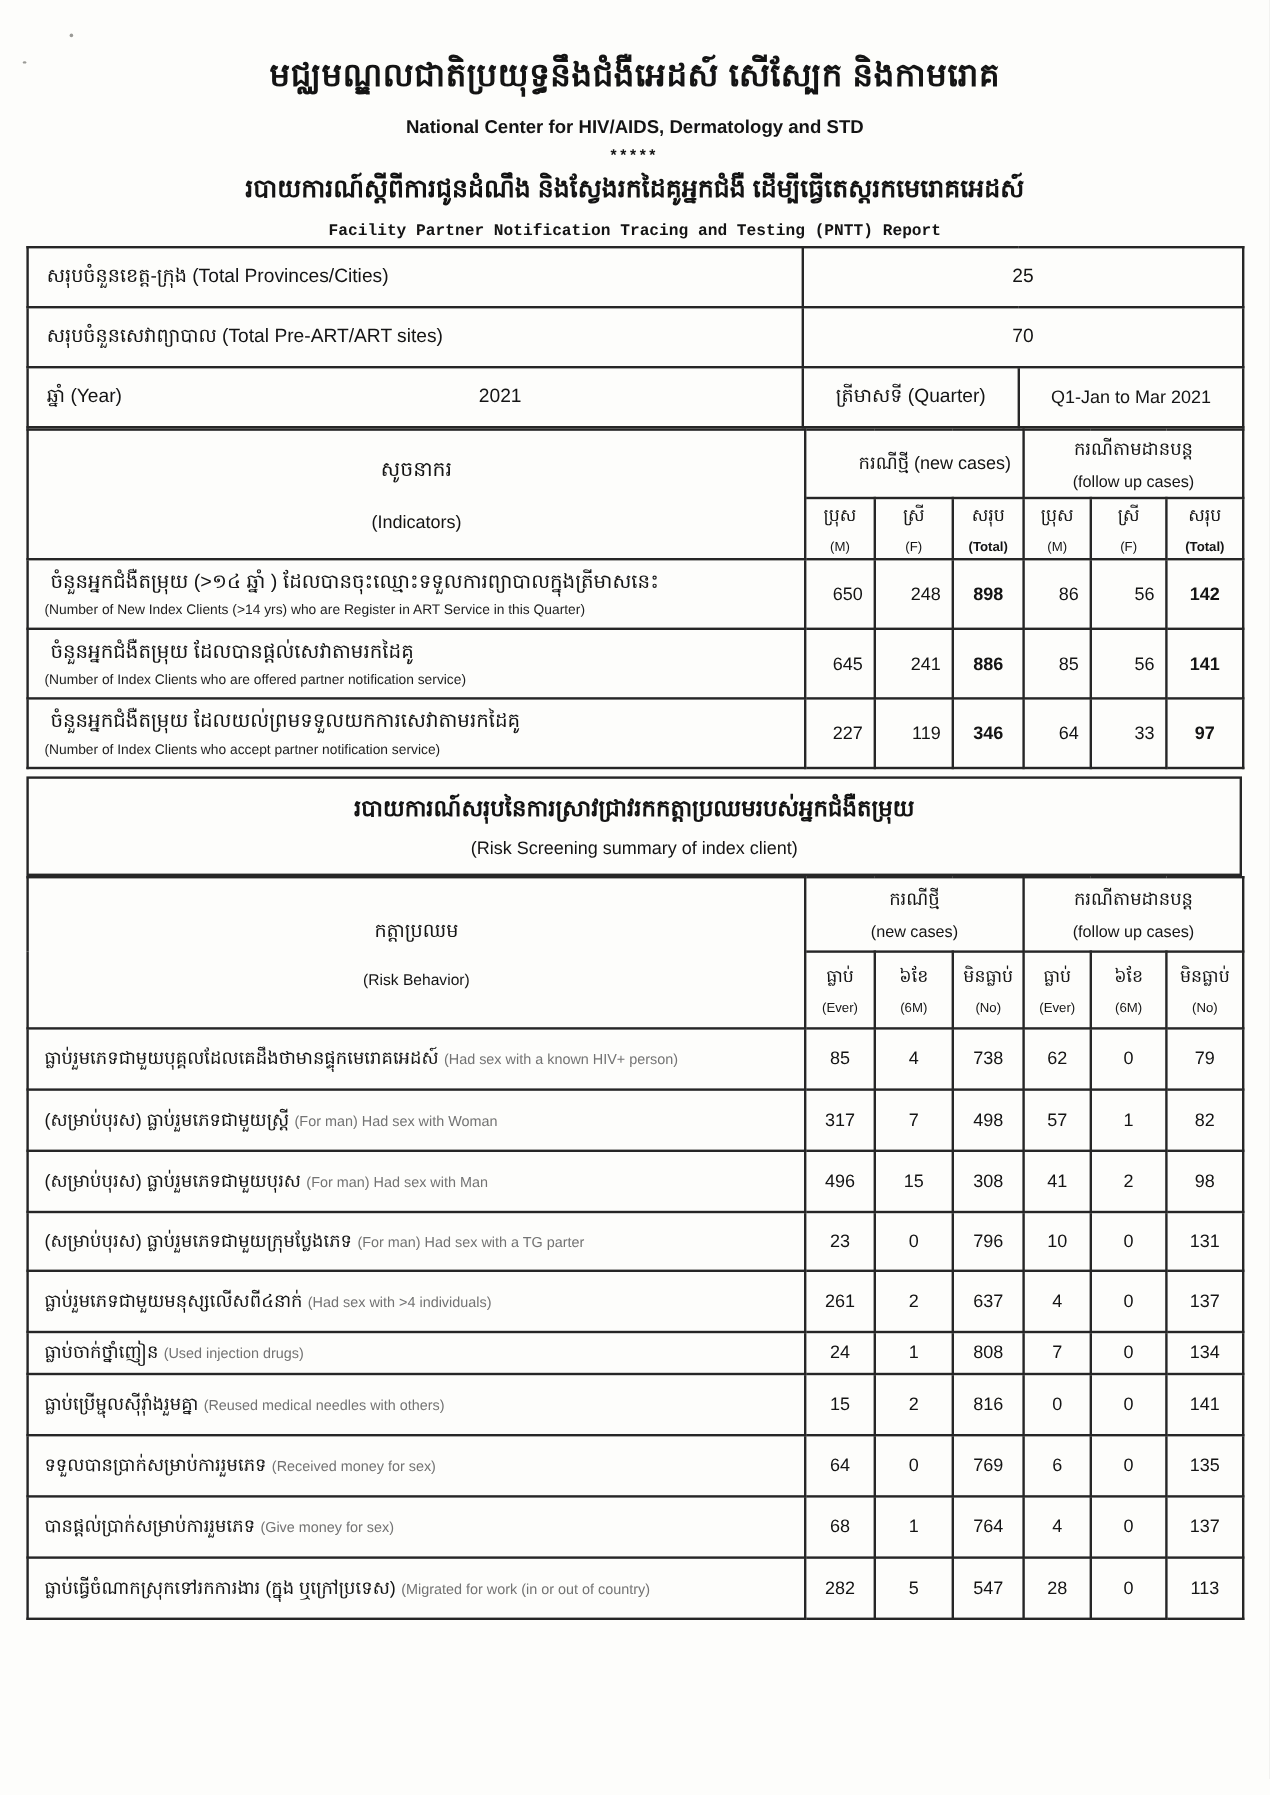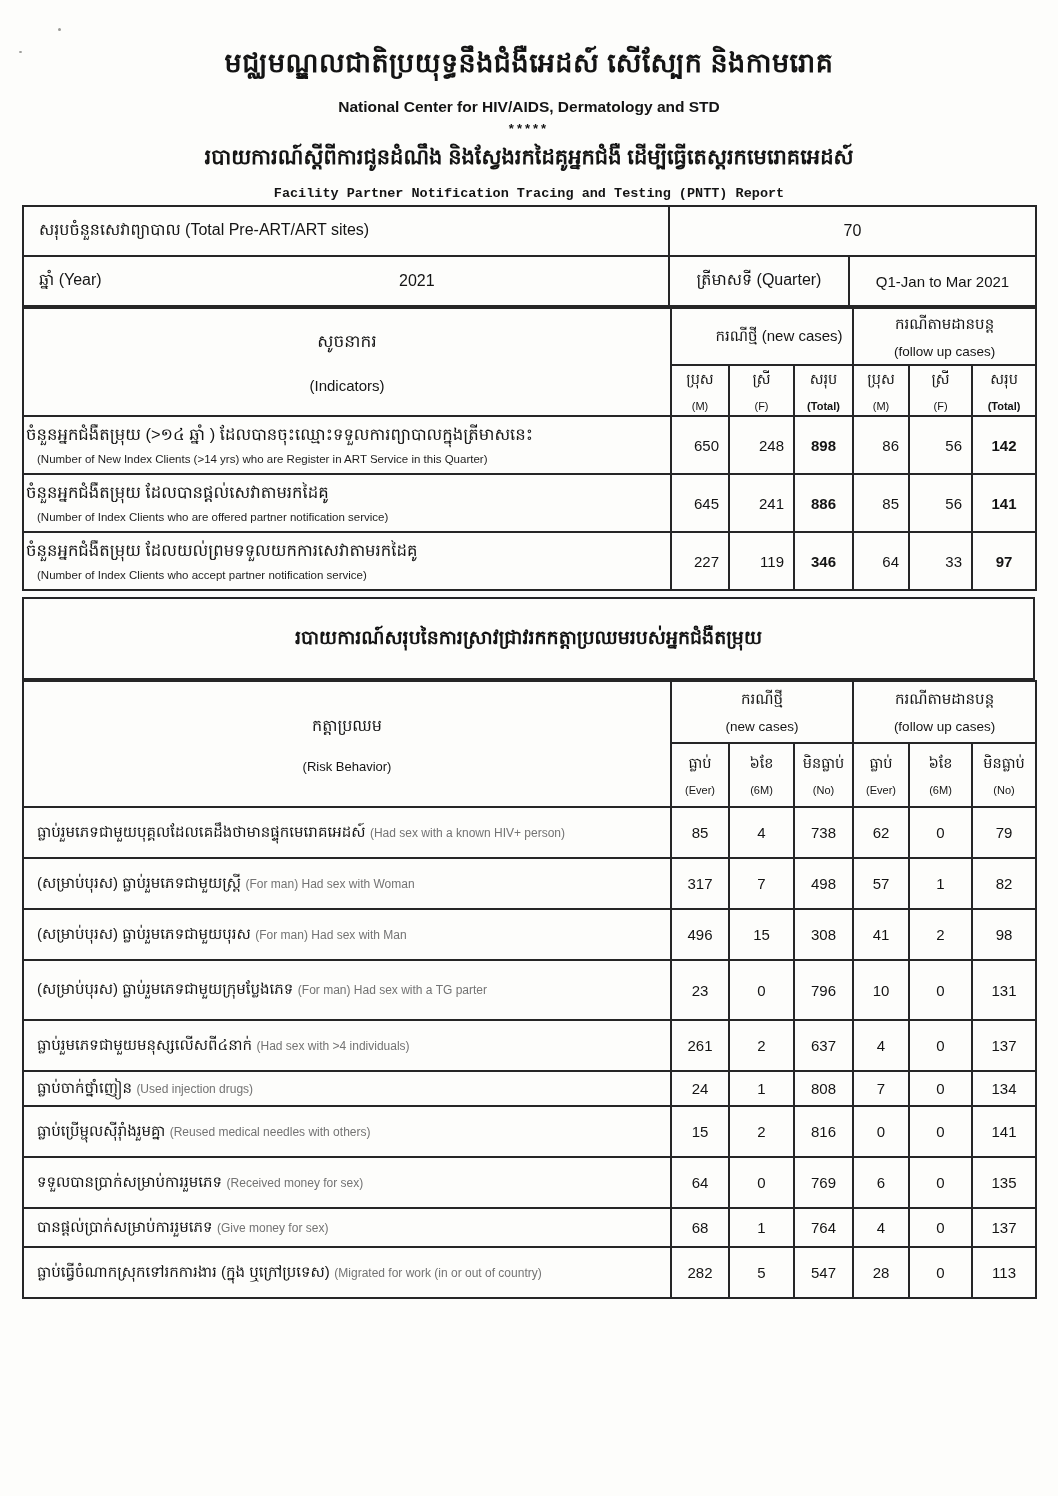--- a/index.html
+++ b/index.html
@@ -36,21 +36,21 @@
   .subcol-cell { text-align:center; }
   .subcol-km { display:block; font-size:14.5px; }
   .subcol-en { display:block; font-size:11px; margin-top:9px; }
   .subcol-en.bold { font-weight:bold; }
 
   
   .ind-head-cell { text-align:center; }
   .ind-head-km { display:block; font-size:17px; }
   .ind-head-en { display:block; font-size:15px; margin-top:22px; }
   .ind-label { text-align:left; }
-  .ind-label .km { display:block; font-size:16.5px; padding:7px 4px 3px 2px; }
+  .ind-label .km { display:block; font-size:16.5px; padding:7px 4px 3px 18px; }
   .ind-label .en { display:block; font-size:11.5px; padding:2px 4px 8px 13px; color:#1d1d1d; }
   .num-r { text-align:right; padding-right:9px; font-size:15px; }
   .num-c { text-align:center; font-weight:bold; font-size:15px; }
 
   
   .risk-title-box {
     border:2px solid #262626; margin-top:6px; height:79px;
     text-align:center; display:flex; flex-direction:column; justify-content:center;
   }
   .risk-title-km { font-size:19px; font-weight:bold; }
@@ -86,20 +86,27 @@
 
   <div class="tables-wrap">
 
     <table class="summary-table">
       <colgroup>
           <col style="width:646px">
           <col style="width:180px">
           <col style="width:187px">
         </colgroup>
       <tbody>
+          <tr>
+        <td class="sum-label">
+          <span>សរុបចំនួនខេត្ត-ក្រុង</span>
+          <span>(Total Provinces/Cities)</span>
+        </td>
+        <td class="sum-value" colspan="2">25</td>
+      </tr>
       <tr>
         <td class="sum-label">
           <span>សរុបចំនួនសេវាព្យាបាល</span>
           <span>(Total Pre-ART/ART sites)</span>
         </td>
         <td class="sum-value" colspan="2">70</td>
       </tr>
       <tr>
         <td class="year-cell">
           <span>ឆ្នាំ</span>
@@ -200,20 +207,21 @@
         <td class="num-c">346</td>
         <td class="num-r">64</td>
         <td class="num-r">33</td>
         <td class="num-c">97</td>
       </tr>
     </tbody>
       </table>
 
     <div class="risk-title-box">
       <div class="risk-title-km">របាយការណ៍សរុបនៃការស្រាវជ្រាវរកកត្តាប្រឈមរបស់អ្នកជំងឺតម្រុយ</div>
+      <div class="risk-title-en">(Risk Screening summary of index client)</div>
     </div>
 
     <table class="risk-table">
       <colgroup>
         <col style="width:648px">
           <col style="width:58px">
           <col style="width:65px">
           <col style="width:59px">
         <col style="width:56px">
           <col style="width:63px">
@@ -280,21 +288,21 @@
       </tr>
       <tr style="height:51px;">
         <td class="risk-label"><span class="km">(សម្រាប់បុរស) ធ្លាប់រួមភេទជាមួយបុរស</span> <span class="en">(For man) Had sex with Man</span></td>
         <td class="risk-num">496</td>
         <td class="risk-num">15</td>
         <td class="risk-num">308</td>
         <td class="risk-num">41</td>
         <td class="risk-num">2</td>
         <td class="risk-num">98</td>
       </tr>
-      <tr style="height:60px;">
+      <tr style="height:49px;">
         <td class="risk-label"><span class="km">(សម្រាប់បុរស) ធ្លាប់រួមភេទជាមួយក្រុមប្លែងភេទ</span> <span class="en">(For man) Had sex with a TG parter</span></td>
         <td class="risk-num">23</td>
         <td class="risk-num">0</td>
         <td class="risk-num">796</td>
         <td class="risk-num">10</td>
         <td class="risk-num">0</td>
         <td class="risk-num">131</td>
       </tr>
       <tr style="height:51px;">
         <td class="risk-label"><span class="km">ធ្លាប់រួមភេទជាមួយមនុស្សលើសពី៤នាក់</span> <span class="en">(Had sex with &gt;4 individuals)</span></td>
@@ -325,21 +333,21 @@
       </tr>
       <tr style="height:51px;">
         <td class="risk-label"><span class="km">ទទួលបានប្រាក់សម្រាប់ការរួមភេទ</span> <span class="en">(Received money for sex)</span></td>
         <td class="risk-num">64</td>
         <td class="risk-num">0</td>
         <td class="risk-num">769</td>
         <td class="risk-num">6</td>
         <td class="risk-num">0</td>
         <td class="risk-num">135</td>
       </tr>
-      <tr style="height:39px;">
+      <tr style="height:51px;">
         <td class="risk-label"><span class="km">បានផ្តល់ប្រាក់សម្រាប់ការរួមភេទ</span> <span class="en">(Give money for sex)</span></td>
         <td class="risk-num">68</td>
         <td class="risk-num">1</td>
         <td class="risk-num">764</td>
         <td class="risk-num">4</td>
         <td class="risk-num">0</td>
         <td class="risk-num">137</td>
       </tr>
       <tr style="height:51px;">
         <td class="risk-label"><span class="km">ធ្លាប់ធ្វើចំណាកស្រុកទៅរកការងារ (ក្នុង ឬក្រៅប្រទេស)</span> <span class="en">(Migrated for work (in or out of country)</span></td>

